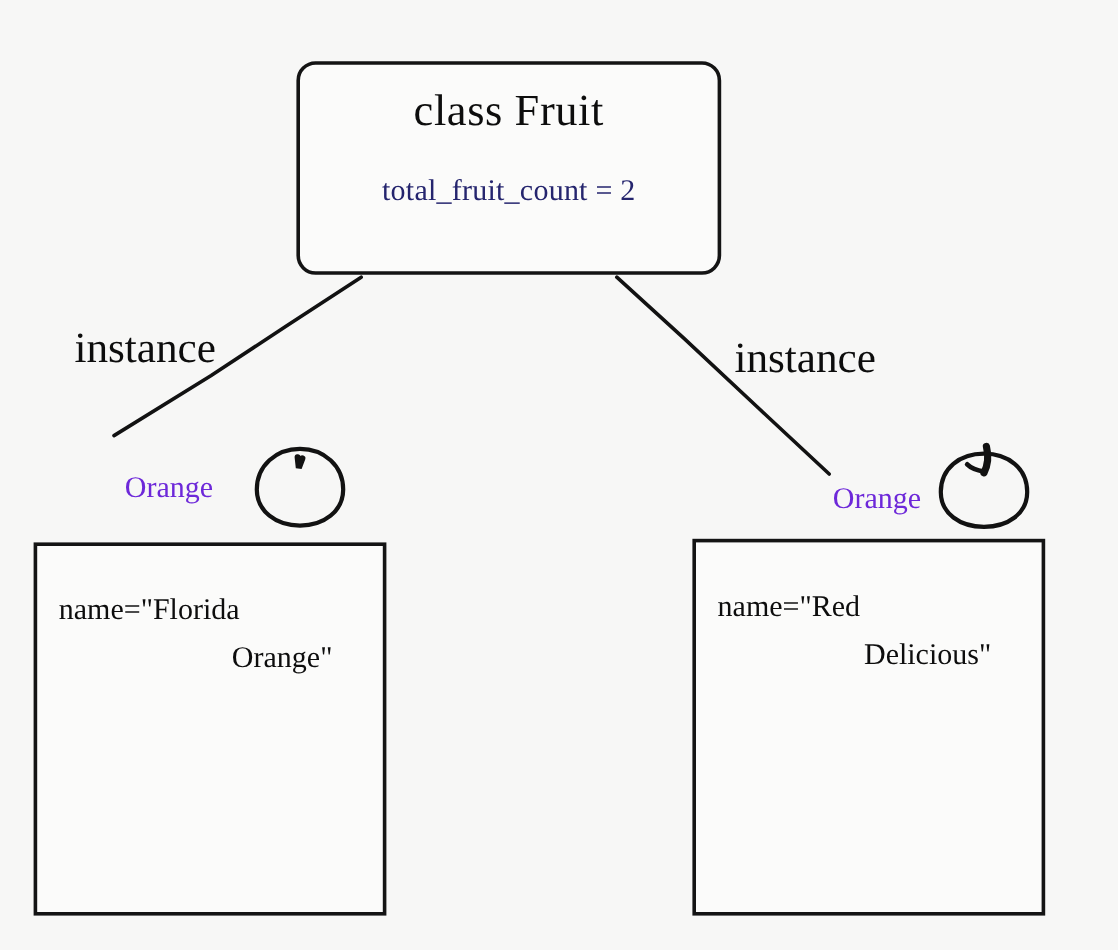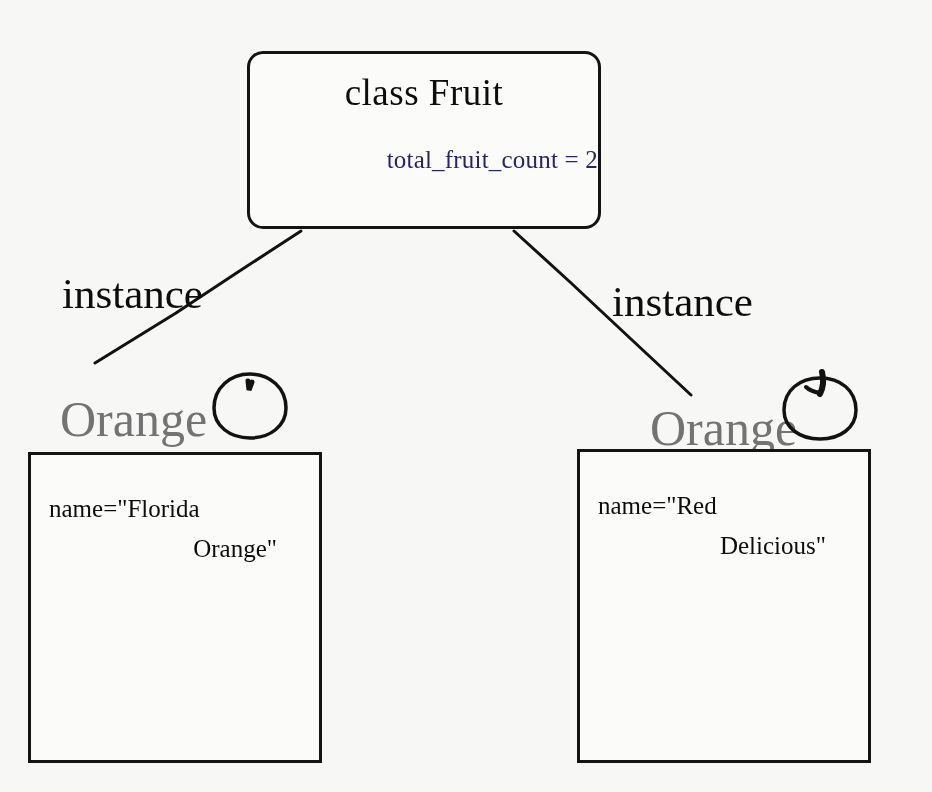--- a/index.html
+++ b/index.html
@@ -50,45 +50,46 @@
     font-size: 37px;
     line-height: 1;
     color: #0d0d0d;
     letter-spacing: 0.5px;
   }
   .class-attr {
     position: absolute;
     left: 0;
     right: 0;
     top: 93px;
-    text-align: right;
+    text-align: center;
     font-size: 25px;
     line-height: 1;
     color: #25256e;
     letter-spacing: 0.2px;
   }
 
   
   .edge-label {
     position: absolute;
-    font-size: 43px;
+    font-size: 36px;
     line-height: 1;
     color: #0d0d0d;
     white-space: nowrap;
   }
   #edge-label-left  { left: 62px;  top: 272px; }
   #edge-label-right { left: 612px; top: 280px; }
 
   
   .instance-title {
     position: absolute;
-    font-size: 50px;
+    font-size: 25px;
     line-height: 1;
-    color: #737373;
+    color: #6d28d9;
     white-space: nowrap;
+    margin-left: 44px;
   }
   #instance-title-left  { left: 60px;  top: 394px; }
   #instance-title-right { left: 650px; top: 403px; }
 
   
   .fruit-icon {
     position: absolute;
   }
   #fruit-icon-orange { left: 208px; top: 368px; }
   #fruit-icon-apple  { left: 778px; top: 366px; }

